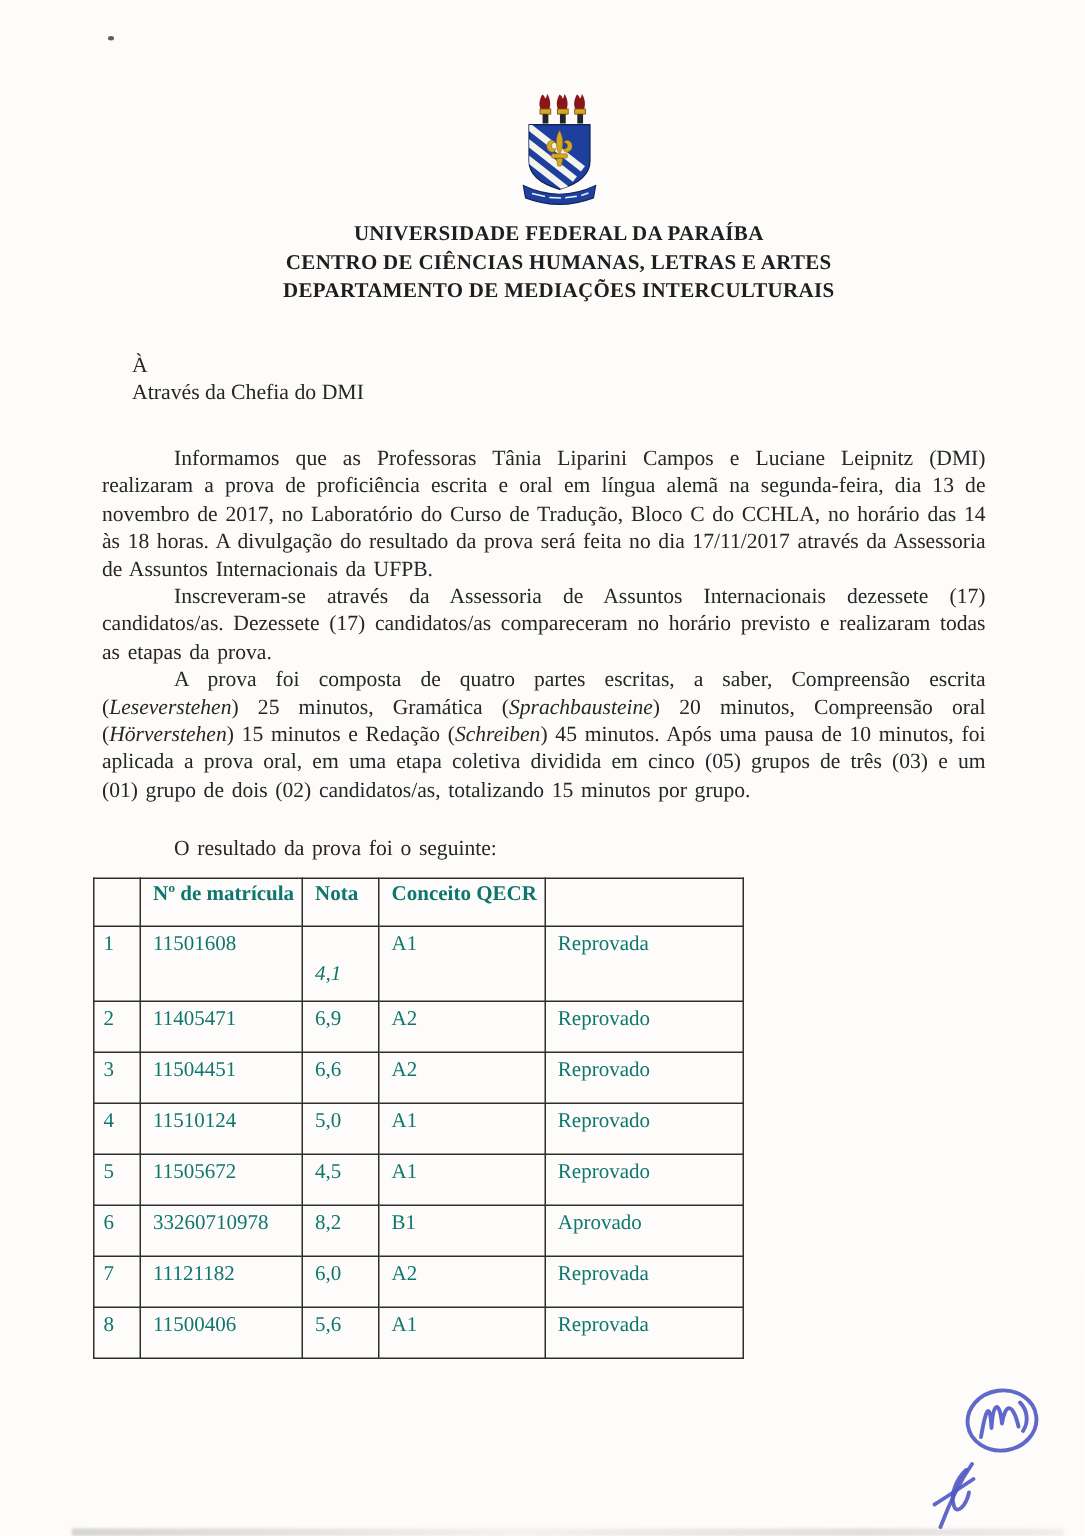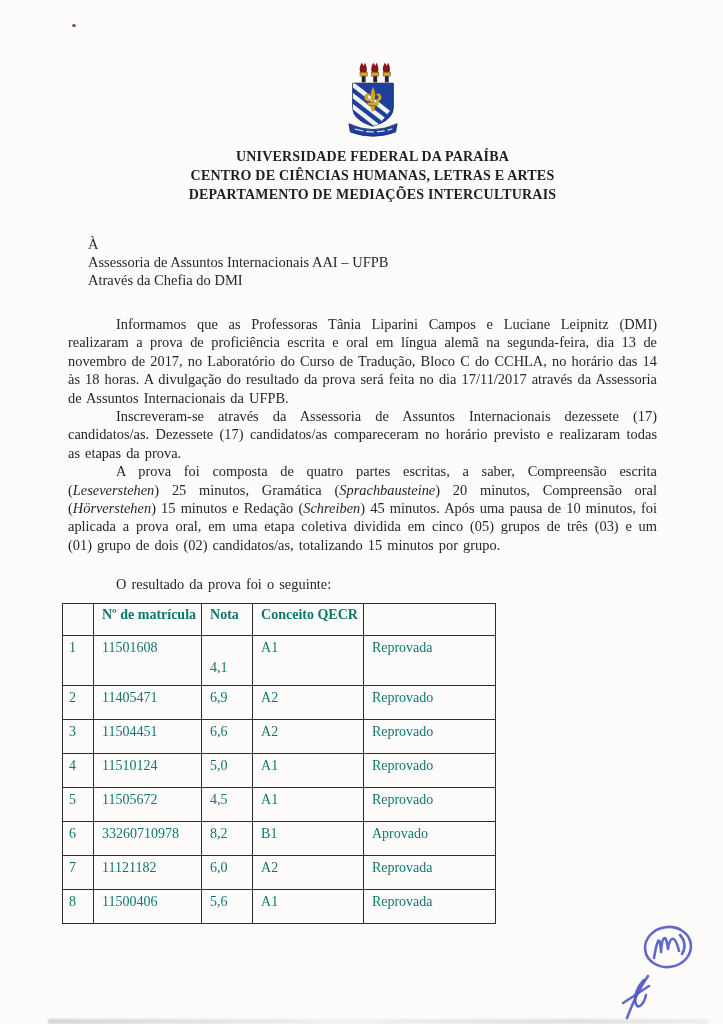--- a/index.html
+++ b/index.html
@@ -31,21 +31,21 @@
     margin:9px 0 0 -6px; font-size:14px; color:#0f766e;
   }
   #results-table th, #results-table td {
     border:1.6px solid #2e2e2e; vertical-align:top; text-align:left;
     padding:2px 5px 2px 8px; overflow:hidden; white-space:nowrap;
   }
   #results-table th { font-weight:bold; line-height:15px; height:26px; padding-top:3px; }
   #results-table tbody td { height:27px; padding-top:4px; }
   #results-table tbody tr:first-child td { height:36px; }
   #results-table tbody tr:first-child td:nth-child(3) {
-    vertical-align:bottom; padding-bottom:9px;
+    vertical-align:bottom; padding-bottom:9px;font-style:italic;
   }
   #results-table td:first-child { padding-left:6px; }
   .signature { position:absolute; left:596px; top:906px; }
   .ink-stroke { fill:none; stroke-width:2.6; stroke-linecap:round; stroke-linejoin:round; opacity:.9; }
   .bottom-smudge {
     position:absolute; left:48px; right:14px; bottom:0; height:5px;
     background:linear-gradient(to right, rgba(110,110,110,.28), rgba(150,150,150,.10) 45%, rgba(120,120,120,.22) 80%, rgba(140,140,140,.12));
     filter:blur(1px);
   }
 </style>
@@ -110,21 +110,20 @@
     <div class="org-lines">
       <div class="org-line">UNIVERSIDADE FEDERAL DA PARAÍBA</div>
       <div class="org-line">CENTRO DE CIÊNCIAS HUMANAS, LETRAS E ARTES</div>
       <div class="org-line">DEPARTAMENTO DE MEDIAÇÕES INTERCULTURAIS</div>
     </div>
   </div>
 
   <div class="content">
     <div class="recipient">
       <div>À</div>
-      <div>Assessoria de Assuntos Internacionais AAI – UFPB</div>
       <div>Através da Chefia do DMI</div>
     </div>
 
 
     <p class="para first">Informamos que as Professoras Tânia Liparini Campos e Luciane Leipnitz (DMI) realizaram a prova de proficiência escrita e oral em língua alemã na segunda-feira, dia 13 de novembro de 2017, no Laboratório do Curso de Tradução, Bloco C do CCHLA, no horário das 14 às 18 horas. A divulgação do resultado da prova será feita no dia 17/11/2017 através da Assessoria de Assuntos Internacionais da UFPB.</p>
     <p class="para">Inscreveram-se através da Assessoria de Assuntos Internacionais dezessete (17) candidatos/as. Dezessete (17) candidatos/as compareceram no horário previsto e realizaram todas as etapas da prova.</p>
     <p class="para"><span>A prova foi composta de quatro partes escritas, a saber, Compreensão escrita (</span><span class="it">Leseverstehen</span><span>) 25 minutos, Gramática (</span><span class="it">Sprachbausteine</span><span>) 20 minutos, Compreensão oral (</span><span class="it">Hörverstehen</span><span>) 15 minutos e Redação (</span><span class="it">Schreiben</span><span>) 45 minutos. Após uma pausa de 10 minutos, foi aplicada a prova oral, em uma etapa coletiva dividida em cinco (05) grupos de três (03) e um (01) grupo de dois (02) candidatos/as, totalizando 15 minutos por grupo.</span></p>
     <p class="para intro">O resultado da prova foi o seguinte:</p>
 
     <table id="results-table">

